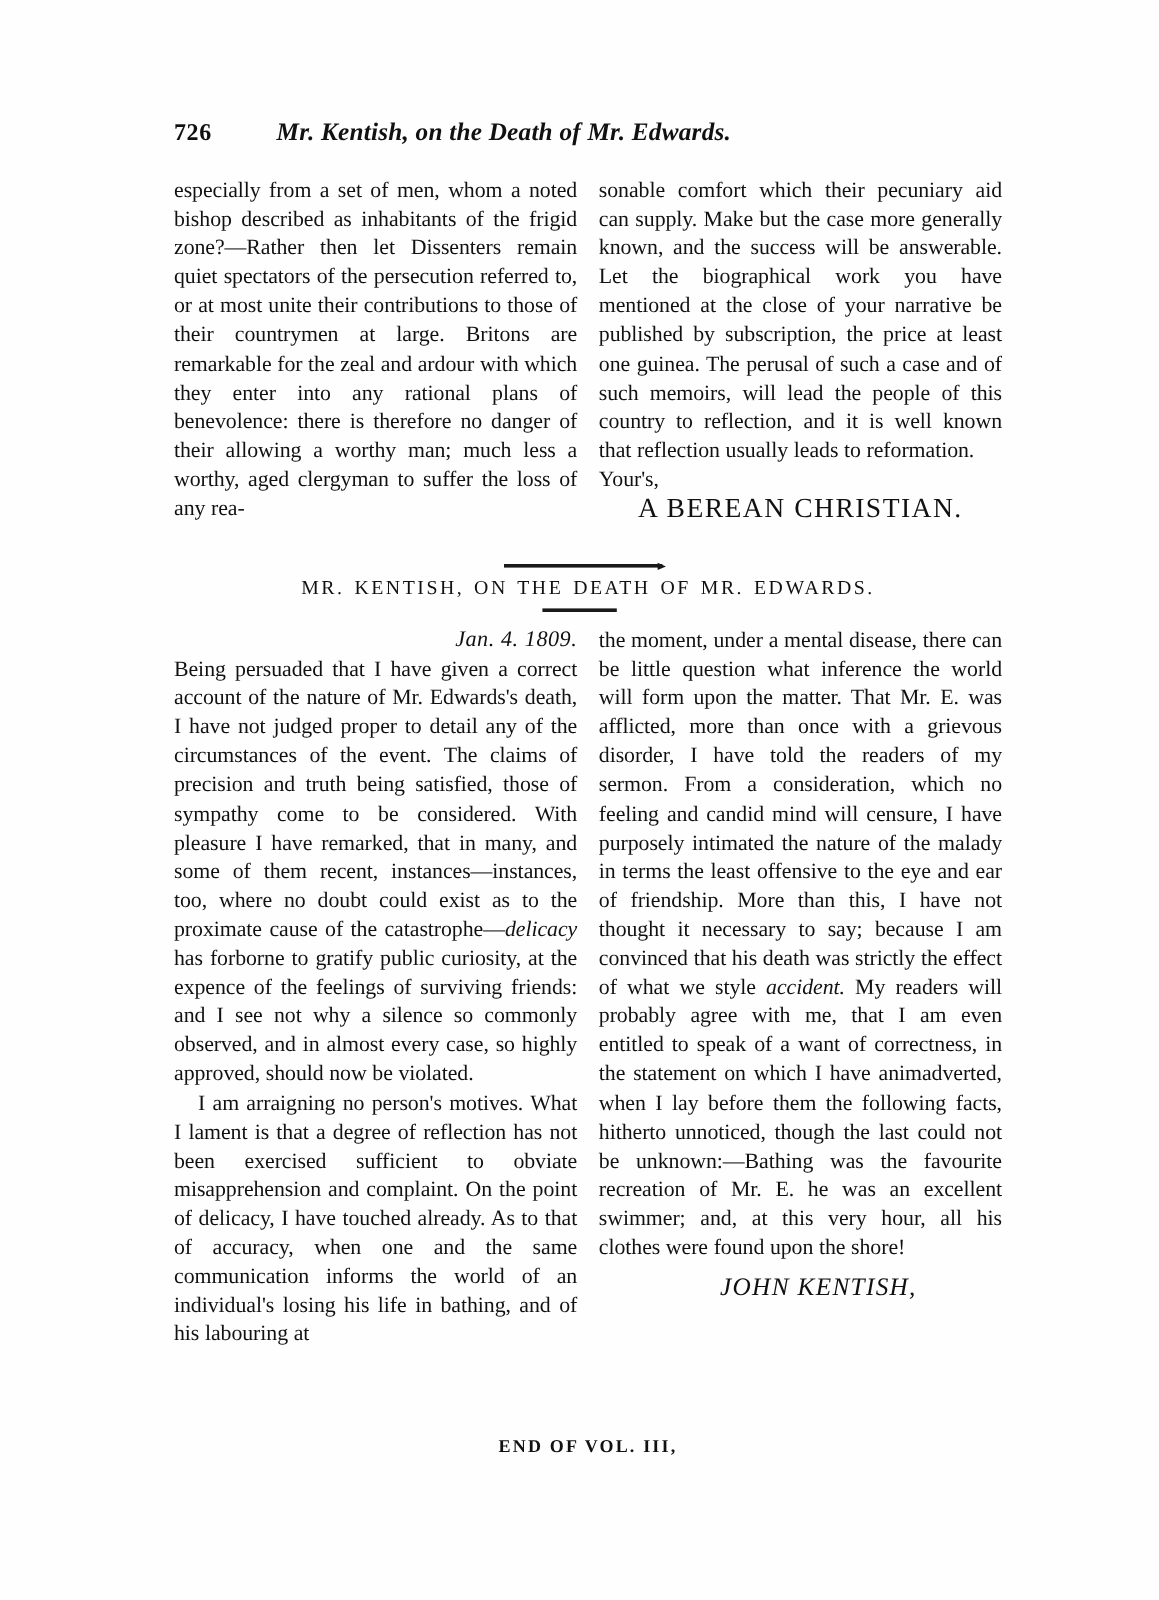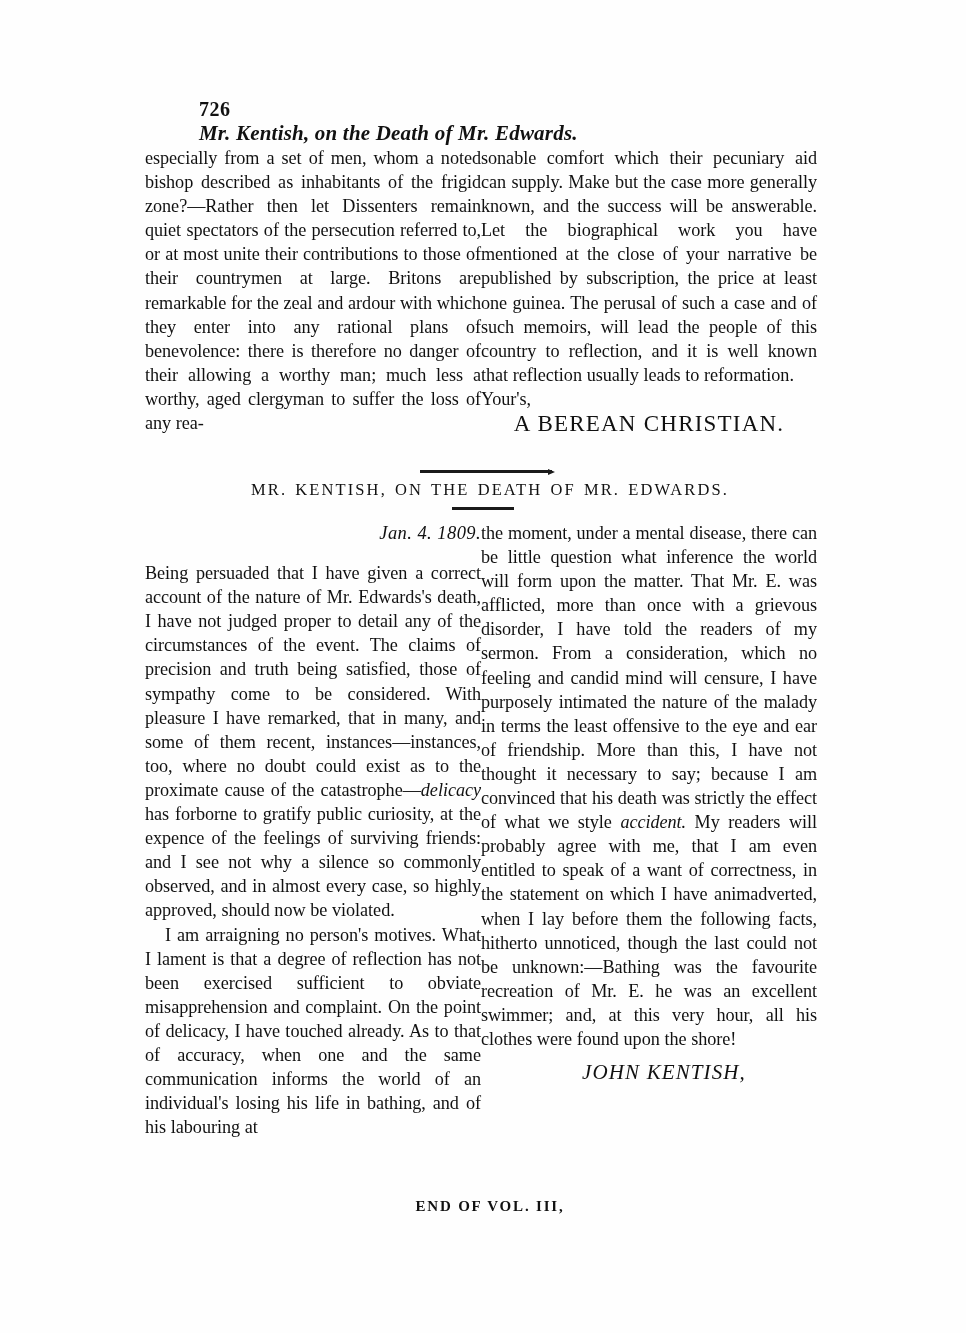--- a/index.html
+++ b/index.html
@@ -25,41 +25,41 @@
 
   
   .running-head {
     position: absolute;
     left: 145px;
     top: 98px;
     width: 690px;
     height: 30px;
     display: flex;
     align-items: baseline;
-    flex-direction: column;
   }
   .folio {
     font-weight: bold;
     font-size: 20px;
     letter-spacing: 0.5px;
     font-family: "Liberation Serif", serif;
   }
   .head-title {
     font-style: italic;
     font-size: 21px;
     font-weight: bold;
     margin-left: 54px;
     letter-spacing: 0.2px;
     white-space: nowrap;
   }
 
   
   .cols {
     position: absolute;
     display: flex;
+    gap: 18px;
   }
   .col {
     width: 336px;
   }
   .col p {
     margin: 0;
     font-size: 18.2px;
     line-height: 24.1px;
     text-align: justify;
     text-justify: inter-word;
@@ -137,21 +137,21 @@
 
   
   #lower-cols { left: 145px; top: 521px; }
   .dateline {
     display: block;
     text-align: right;
     font-style: italic;
     font-size: 18.5px;
     letter-spacing: 0.4px;
     text-indent: 0;
-    margin-bottom: 16px;
+    margin-bottom: 0px;
   }
   .signature-block {
     display: block;
     text-align: center;
     font-size: 21px;
     letter-spacing: 1.1px;
     text-indent: 0;
     margin-top: 9px;
     padding-left: 30px;
     font-style: italic;

